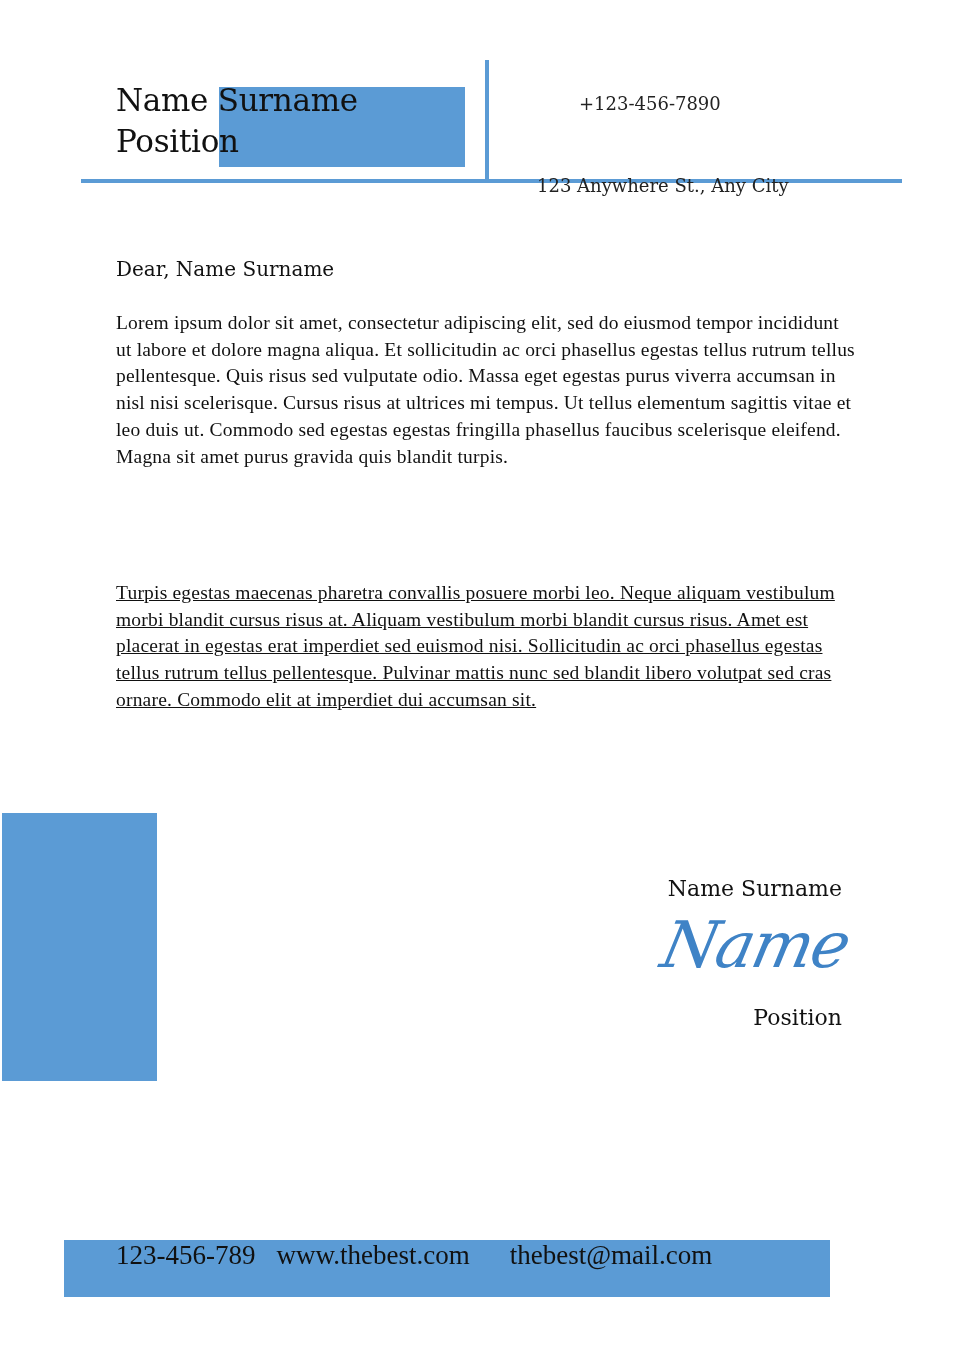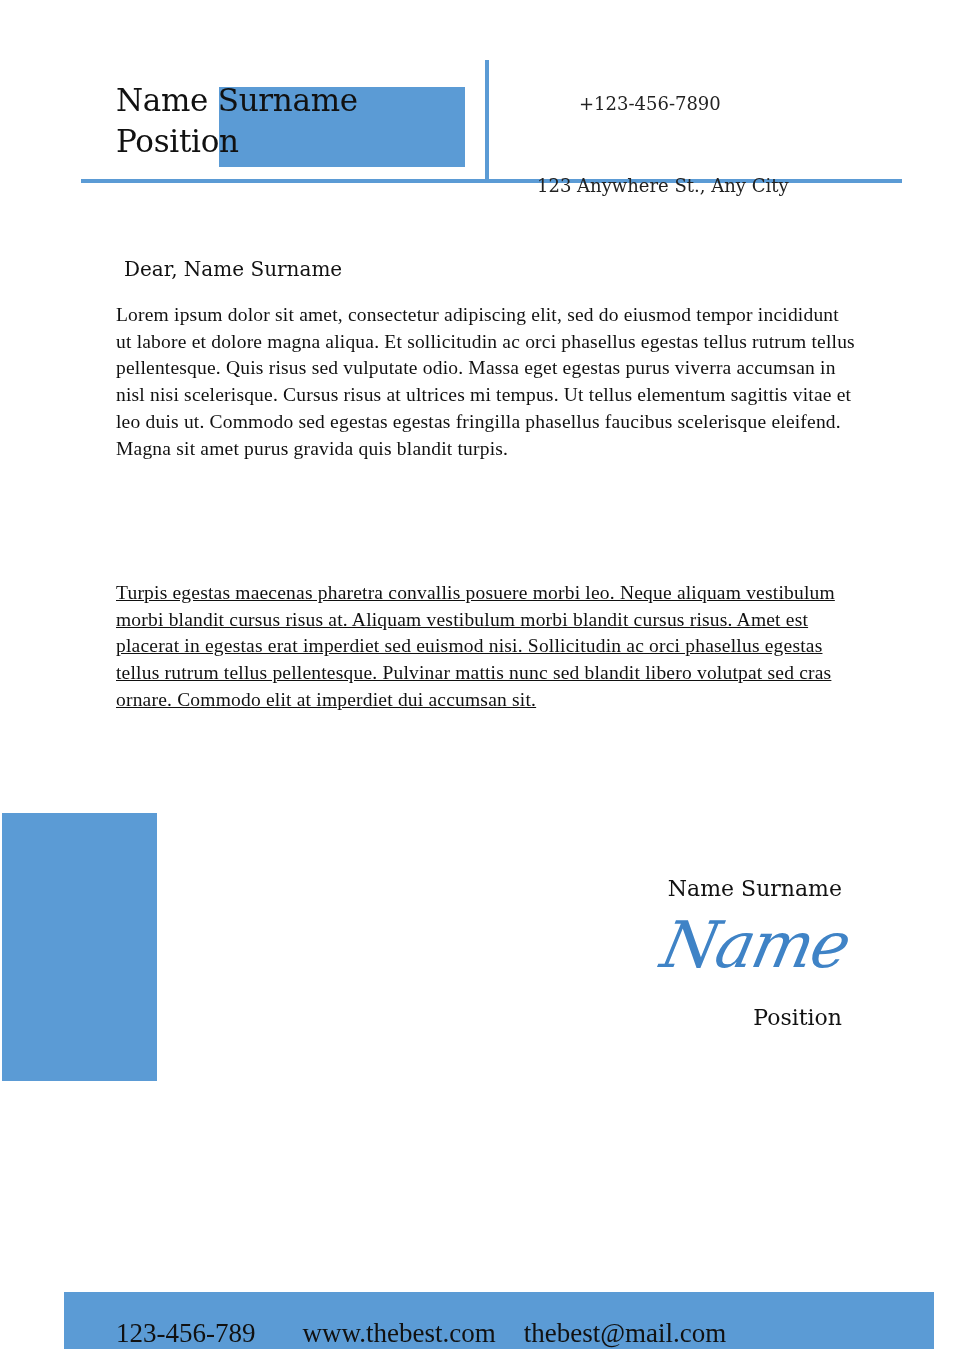--- a/index.html
+++ b/index.html
@@ -17,51 +17,51 @@
   .hdr-hline { left: 81px; top: 179px; width: 821px; height: 4px; }
   .hdr-name {
     left: 116px; top: 80px; font-size: 31px; line-height: 41px;
     font-family: "DejaVu Serif", serif; letter-spacing: -0.3px; color: #111;
   }
   .hdr-contact { left: 537px; font-size: 18px; color: #222; }
   .hdr-phone { top: 93px; margin-left: 42px; }
   .hdr-address { top: 134px; margin-top: 41px; }
 
   
-  .salutation { left: 124px; top: 257px; font-size: 20px; }
+  .salutation { left: 116px; top: 257px; font-size: 20px; }
   .para {
     left: 116px; width: 740px; font-size: 19.5px; line-height: 26.7px;
     font-family: "Liberation Serif", serif; letter-spacing: 0.2px;
   }
-  .para-1 { top: 302px; }
+  .para-1 { top: 310px; }
   .para-2 { top: 580px; text-decoration: underline; }
 
   
   .side-block { left: 2px; top: 813px; width: 155px; height: 268px; }
 
   
   .sig-name { right: 118px; top: 876px; font-size: 22px; text-align: right; }
   .sig-script {
     right: 112px; top: 908px; font-size: 64px; color: #3f83c6;
     font-family: "DejaVu Serif", serif; font-style: italic; letter-spacing: -2px;
     text-align: right; transform: skewX(-12deg);
   }
   .sig-position { right: 118px; top: 1005px; font-size: 22px; text-align: right; }
 
   
   .footer {
-    left: 64px; top: 1292px; width: 870px; height: 57px;
-    display: flex; align-items: flex-end;
+    left: 64px; top: 1240px; width: 766px; height: 57px;
+    display: flex; align-items: flex-start;
   }
   .footer span {
     font-family: "Liberation Serif", serif; font-size: 27px; color: #111;
   }
   .f-phone { margin-left: 52px; }
-  .f-web { margin-left: 47px; }
-  .f-mail { margin-left: 28px; }
+  .f-web { margin-left: 21px; }
+  .f-mail { margin-left: 40px; }
 </style>
 </head>
 <body>
 
 <div class="abs blue hdr-block"></div>
 <div class="abs blue hdr-vline"></div>
 <div class="abs blue hdr-hline"></div>
 
 <div class="abs hdr-name">
   <div>Name Surname</div>

